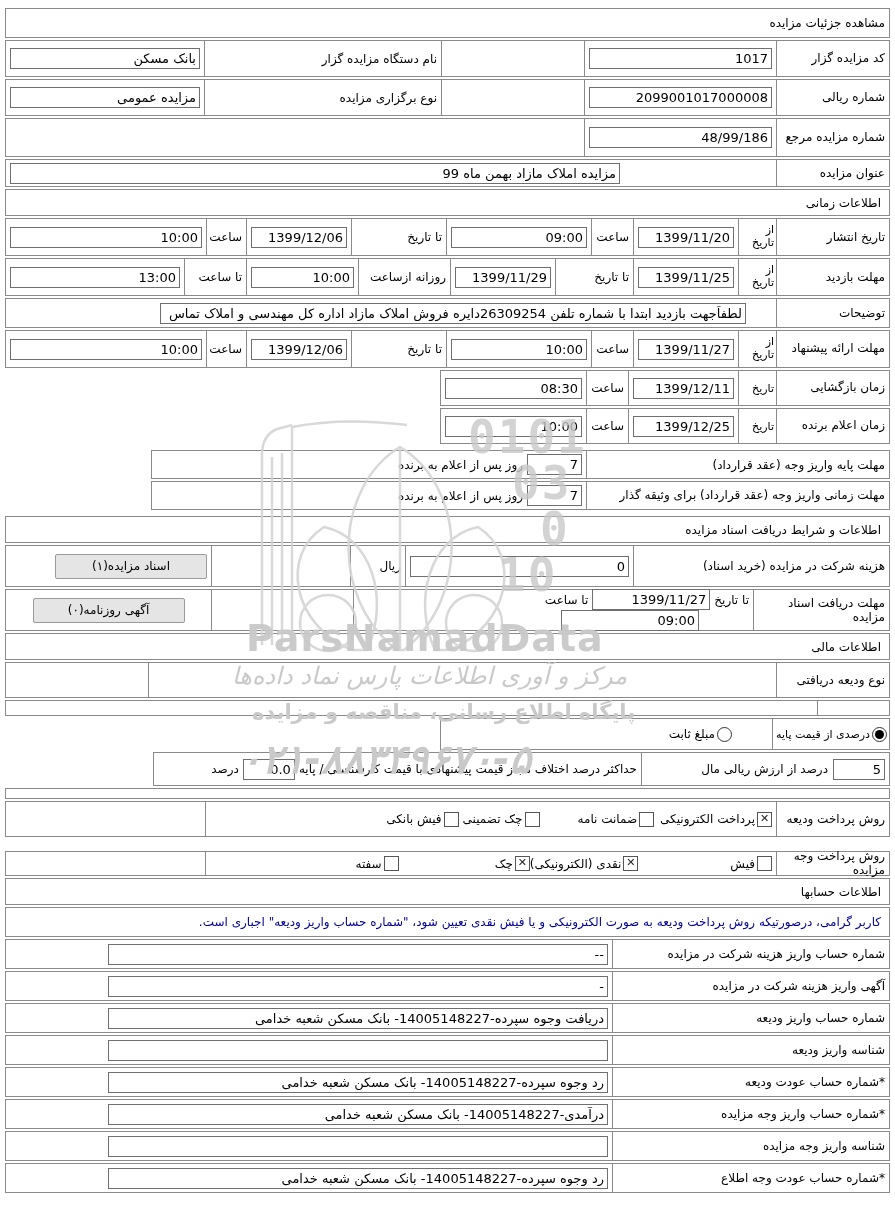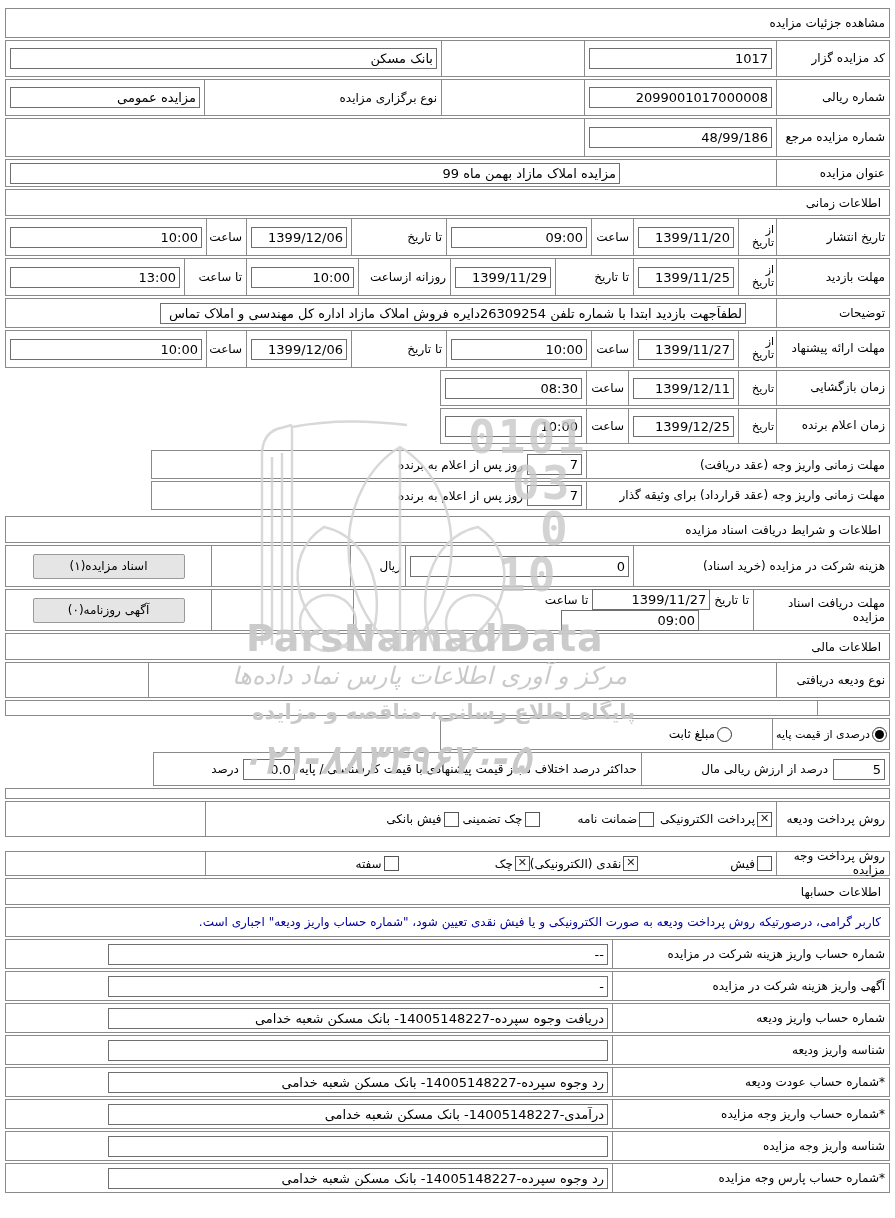--- a/index.html
+++ b/index.html
@@ -57,20 +57,21 @@
 <div class="r" style="height:30px;margin-top:0">
   <div class="grow">مشاهده جزئیات مزایده</div>
 </div>
 
 <div class="r" style="height:37px">
   <div class="lc">کد مزایده گزار</div>
   <div class="ic" style="width:192px;flex:none">
     <input class="inp fill" value="1017" style="">
   </div>
   <div style="width:143px;flex:none"></div>
+  <div style="width:237px;flex:none">نام دستگاه مزایده گزار</div>
   <div class="ic grow">
     <input class="inp fill" value="بانک مسکن" style="">
   </div>
 </div>
 
 <div class="r" style="height:37px">
   <div class="lc">شماره ریالی</div>
   <div class="ic" style="width:192px;flex:none">
     <input class="inp fill" value="2099001017000008" style="">
   </div>
@@ -188,21 +189,21 @@
     </div>
     <div style="width:42px;flex:none">ساعت</div>
     <div class="ic grow">
       <input class="inp fill" value="10:00" style="">
     </div>
   </div>
 </div>
 
 <div class="bare" style="height:29px;margin-top:6px">
   <div class="box" style="width:739px">
-    <div style="width:303px;flex:none">مهلت زمانی واریز وجه (عقد دریافت)</div>
+    <div style="width:303px;flex:none">مهلت پایه واریز وجه (عقد قرارداد)</div>
     <div class="grow">
       <input class="inp" style="width: 55px;" value="7">
       <span style="margin-right:4px">روز پس از اعلام به برنده</span>
     </div>
   </div>
 </div>
 
 <div class="bare" style="height:29px">
   <div class="box" style="width:739px">
     <div style="width:303px;flex:none;line-height:1.15">مهلت زمانی واریز وجه (عقد قرارداد) برای وثیقه گذار</div>
@@ -215,21 +216,21 @@
 
 <div class="sec" style="margin-top:6px">اطلاعات و شرایط دریافت اسناد مزایده</div>
 
 <div class="r" style="height:42px">
   <div style="width:256px;flex:none">هزینه شرکت در مزایده (خرید اسناد)</div>
   <div class="ic" style="width:228px;flex:none">
     <input class="inp fill" value="0" style="">
   </div>
   <div style="width:55px;flex:none">ریال</div>
   <div style="width:139px;flex:none"></div>
-  <div class="grow" style="justify-content:center">
+  <div class="grow" style="">
     <button class="btn">اسناد مزایده(۱)</button>
   </div>
 </div>
 
 <div class="r" style="height:42px">
   <div style="width:136px;flex:none;line-height:1.2">مهلت دریافت اسناد مزایده</div>
   <div style="width:400px;flex:none;flex-direction:column;align-items:flex-start;justify-content:center;padding:2px 4px">
     <div style="display:flex;align-items:center">
       <span>تا تاریخ</span>
       <input class="inp" style="width: 118px; margin: 0px 4px;" value="1399/11/27">
@@ -377,21 +378,21 @@
     <input class="inp" style="width: 500px;" value="درآمدی-14005148227- بانک مسکن شعبه خدامی">
   </div>
 </div>
 <div class="r" style="height:30px">
   <div style="width:277px;flex:none">شناسه واریز وجه مزایده</div>
   <div class="ic grow">
     <input class="inp" style="width: 500px;" value="">
   </div>
 </div>
 <div class="r" style="height:30px">
-  <div style="width:277px;flex:none">*شماره حساب پارس وجه مزایده</div>
+  <div style="width:277px;flex:none">*شماره حساب عودت وجه اطلاع</div>
   <div class="ic grow">
     <input class="inp" style="width: 500px;" value="رد وجوه سپرده-14005148227- بانک مسکن شعبه خدامی">
   </div>
 </div>
 
 <div id="wm">
   <svg style="left:232px;top:415px" width="330" height="245" viewBox="0 0 330 245" fill="none" xmlns="http://www.w3.org/2000/svg">
     <g stroke="#d4d4d4" stroke-width="2.5" fill="none" opacity="0.9">
       <path d="M30 230 L30 40 Q30 20 45 14 L60 10"></path>
       <path d="M40 230 L40 42"></path>

